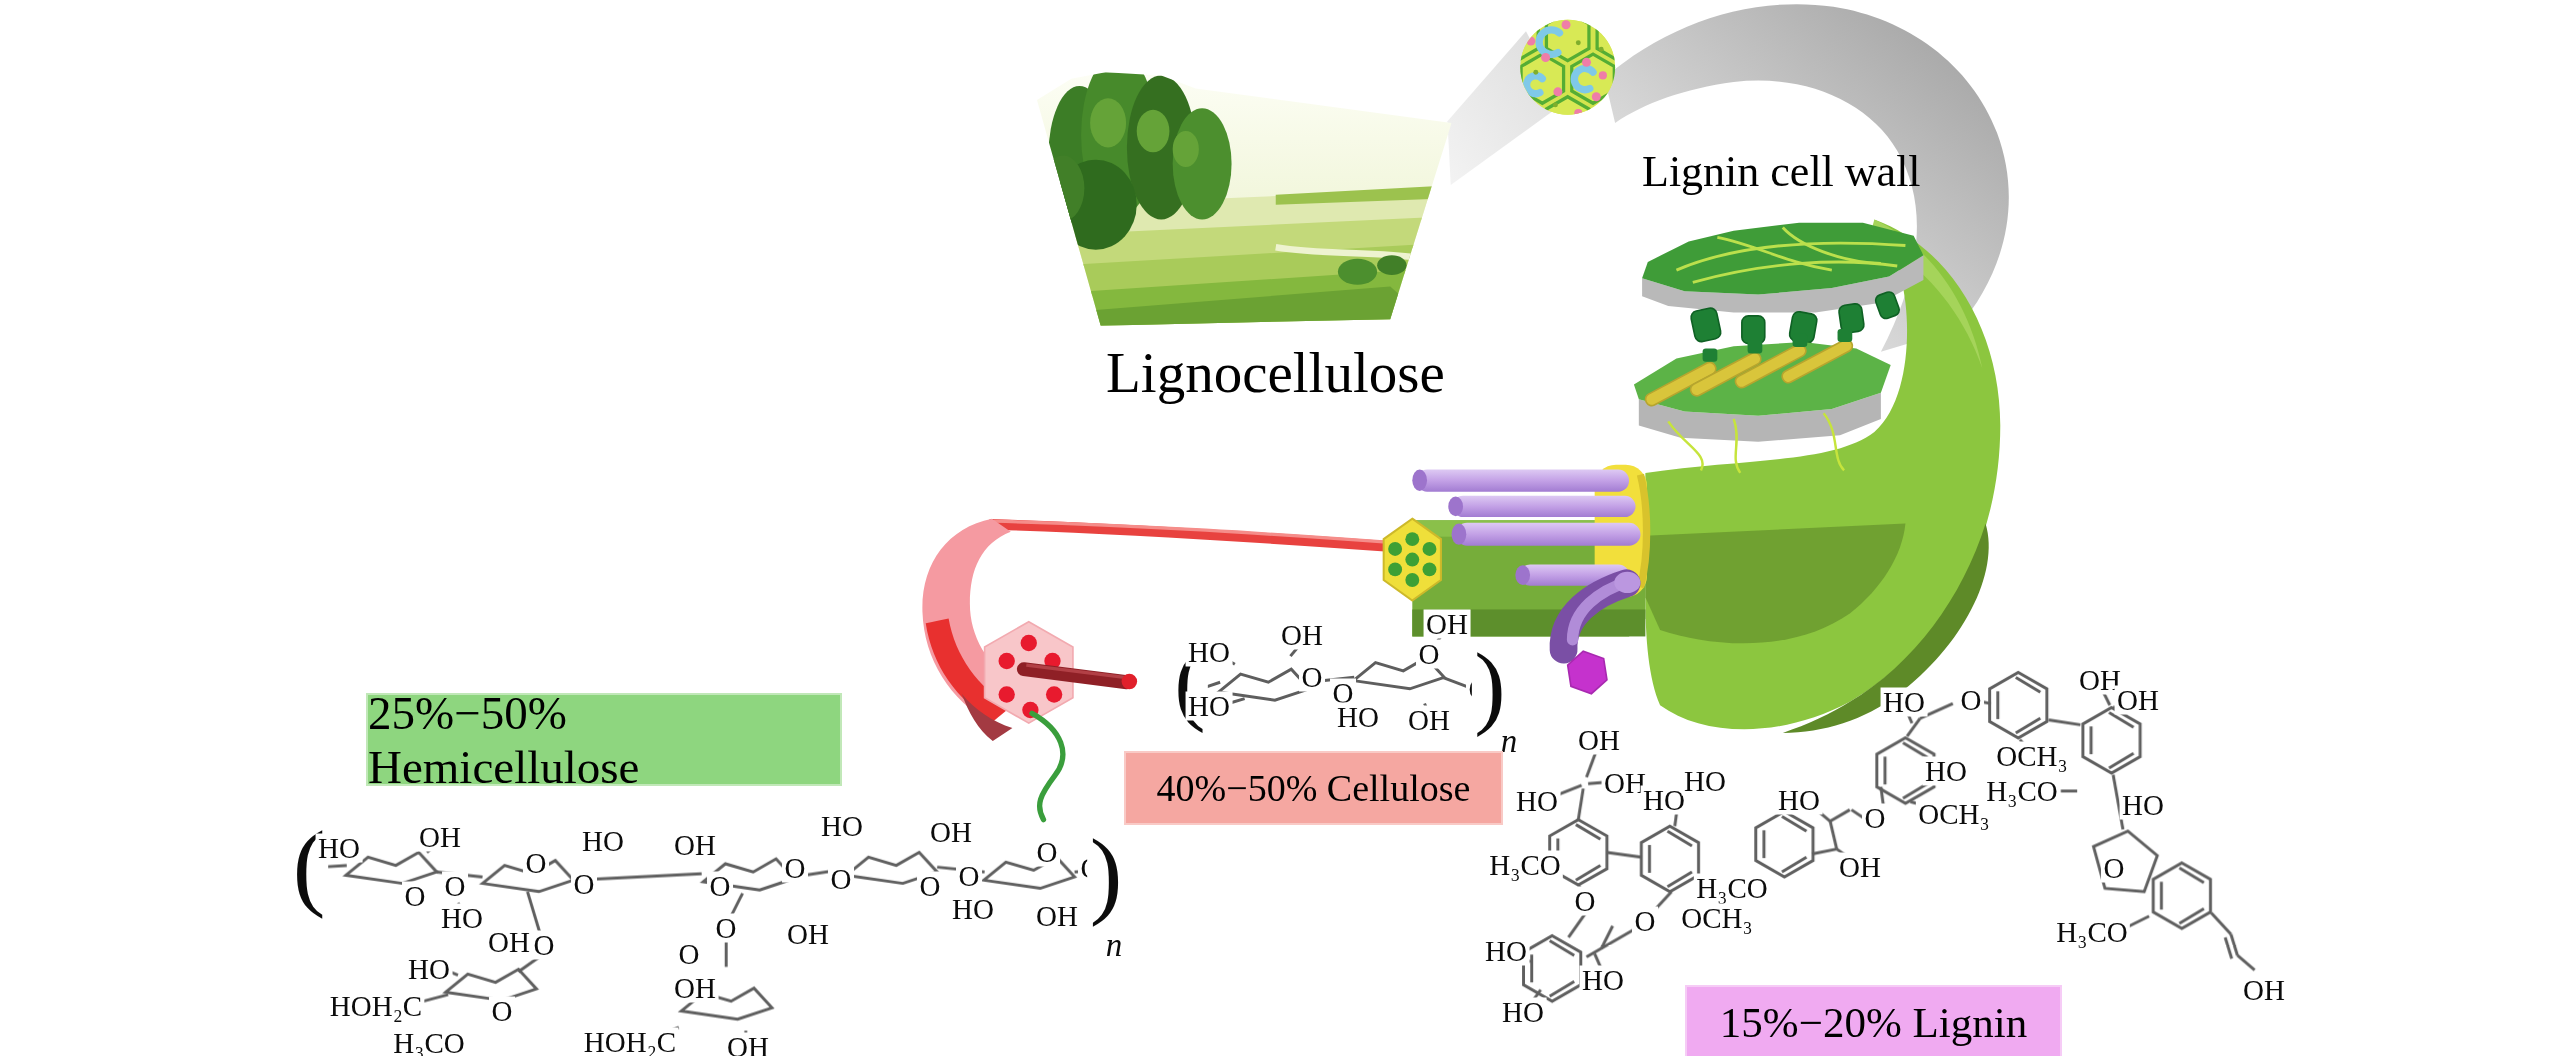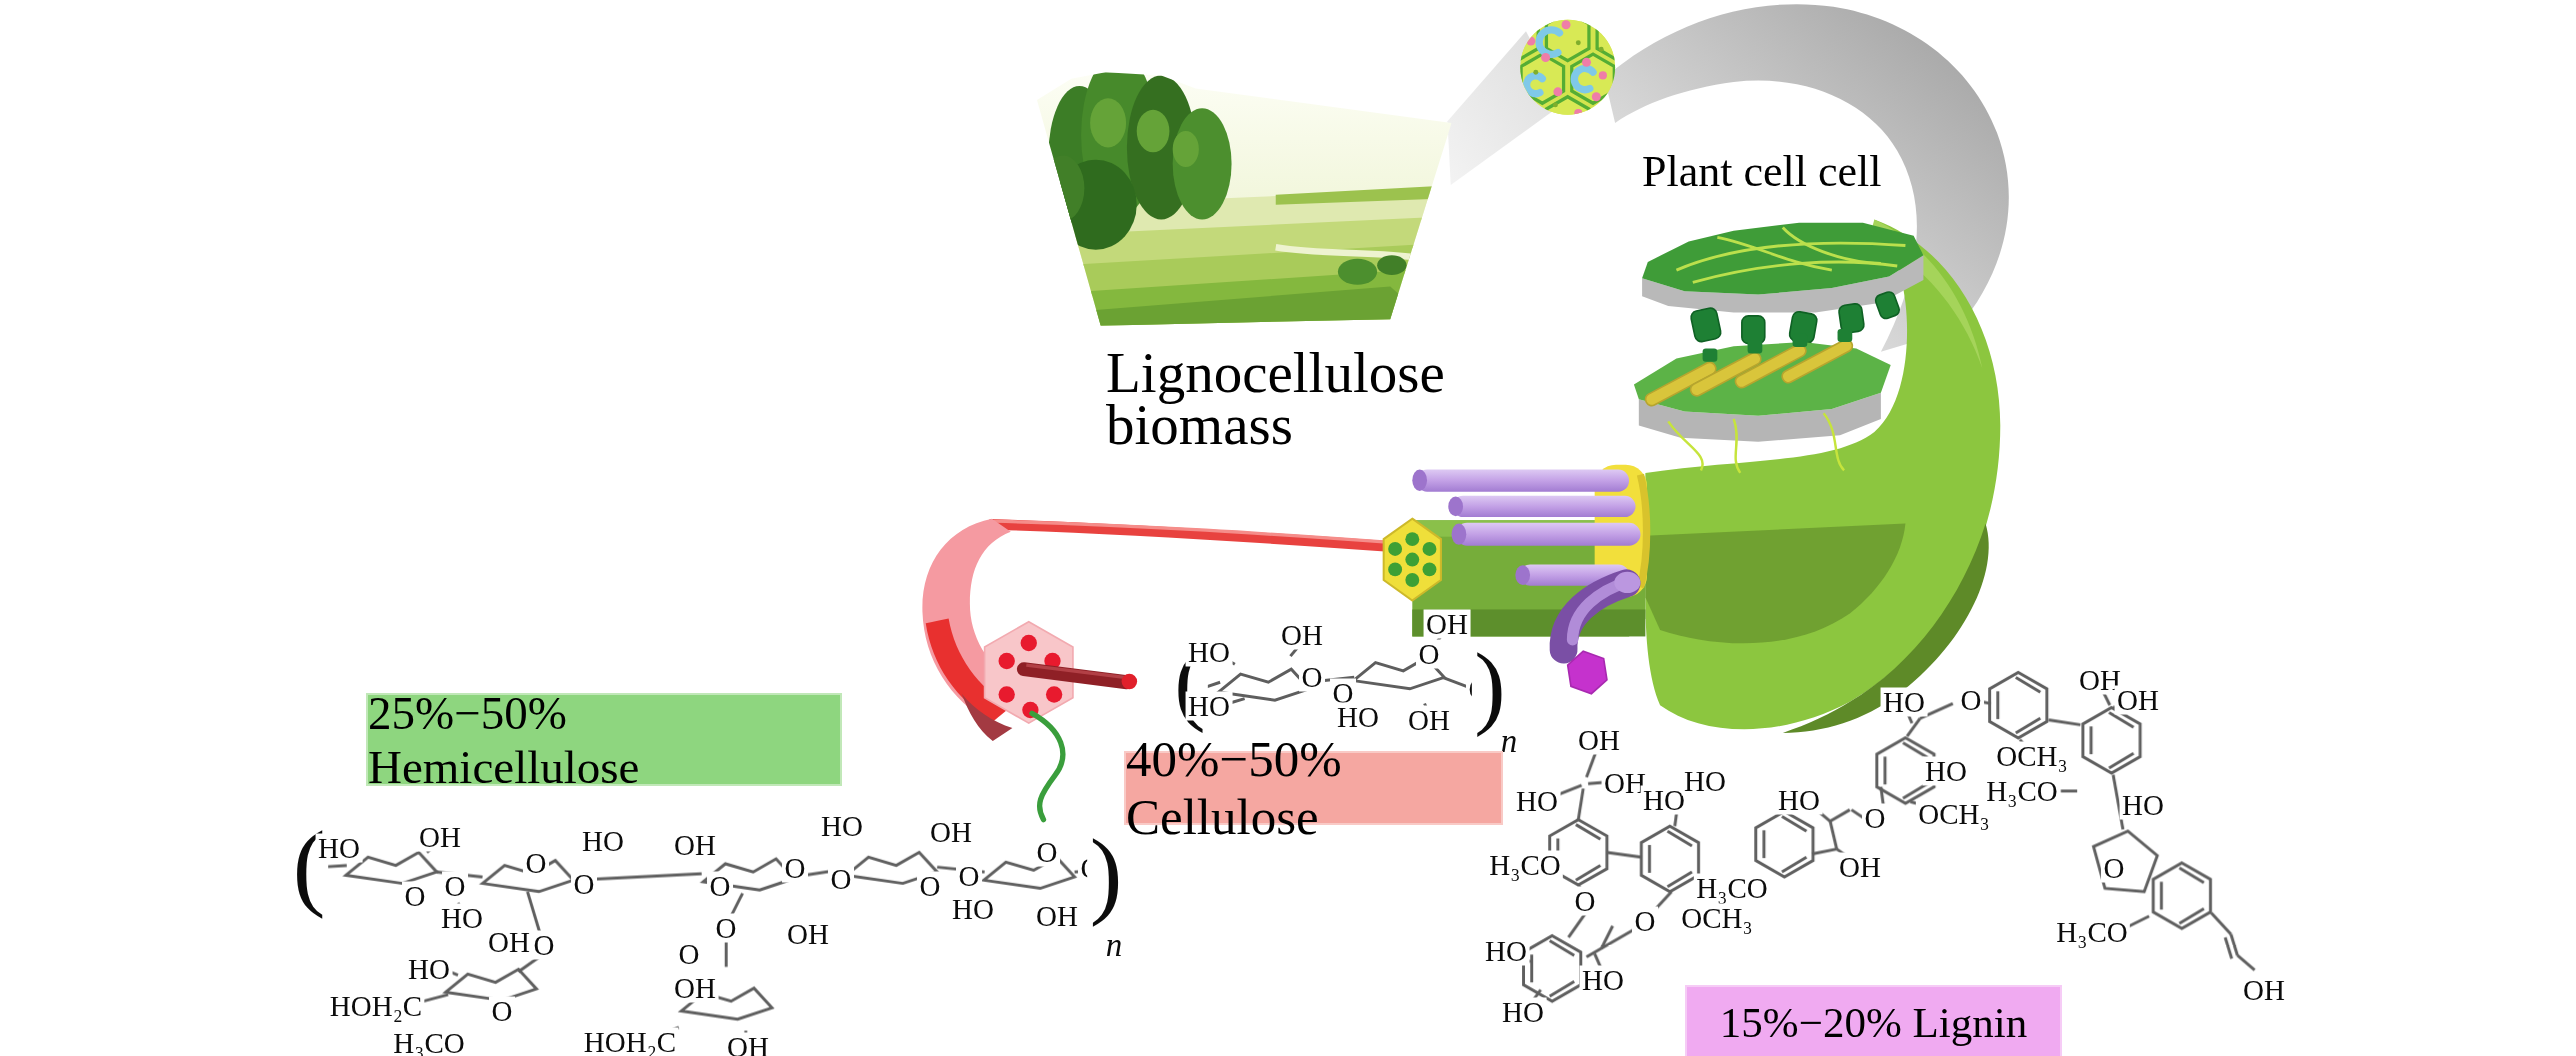--- a/index.html
+++ b/index.html
@@ -5,21 +5,21 @@
   html,body{margin:0;padding:0;background:#fff;}
   #canvas{position:relative;width:2576px;height:1057px;background:#ffffff;overflow:hidden;
           font-family:"Liberation Serif","DejaVu Serif",serif;color:#000;}
   #artwork{position:absolute;left:0;top:0;width:2576px;height:1057px;}
   .caption{position:absolute;font-family:"Liberation Serif","DejaVu Serif",serif;color:#000;}
   .biomass{left:1106px;top:347px;font-size:57px;line-height:52px;}
   .pcw{left:1642px;top:146px;font-size:44px;}
   .pctbox{position:absolute;display:flex;align-items:center;justify-content:center;
           font-family:"Liberation Serif","DejaVu Serif",serif;color:#000;}
   .box-hemi{left:366px;top:693px;width:476px;height:93px;font-size:47px;border:2.5px solid rgba(255,255,255,.45);box-sizing:border-box;}
-  .box-cell{left:1124px;top:751px;width:379px;height:74px;font-size:51px;border:2.5px solid rgba(255,255,255,.4);box-sizing:border-box;}
+  .box-cell{left:1124px;top:751px;width:379px;height:74px;font-size:38px;border:2.5px solid rgba(255,255,255,.4);box-sizing:border-box;}
   .box-lig{left:1685px;top:974px;width:377px;height:75px;font-size:43px;border:2.5px solid rgba(255,255,255,.4);box-sizing:border-box;}
   .atoms{position:absolute;left:0;top:0;width:2576px;height:1057px;pointer-events:none;}
   .atom{position:absolute;transform:translate(-50%,-50%);font-size:29px;line-height:1;
         font-family:"Liberation Serif","DejaVu Serif",serif;color:#0c0c0c;background:#fff;
         padding:0 2.5px;white-space:nowrap;}
 </style>
 </head>
 <body>
 
 <div id="canvas">
@@ -418,23 +418,22 @@
       <span class="atom" style="left: 2100px; top: 680px;">OH</span>
       <span class="atom" style="left: 2138px; top: 700px;">OH</span>
       <span class="atom" style="left: 2143px; top: 805px;">HO</span>
       <span class="atom" style="left: 2114px; top: 868px;">O</span>
       <span class="atom" style="left: 2092px; top: 932px;">H₃CO</span>
       <span class="atom" style="left: 2264px; top: 990px;">OH</span>
     </div>
 
 <div class="caption biomass">
   <div>Lignocellulose</div>
-  <div>biomass</div>
 </div>
-<div class="caption pcw">Plant cell cell</div>
+<div class="caption pcw">Lignin cell wall</div>
 
 <div class="pctbox box-hemi" style="background: rgb(142, 214, 127);">
   <span>25%−50% Hemicellulose</span>
 </div>
 <div class="pctbox box-cell" style="background: rgb(245, 167, 161);">
   <span>40%−50% Cellulose</span>
 </div>
 <div class="pctbox box-lig" style="background: rgb(240, 170, 241); margin-top: 11px;">
   <span>15%−20% Lignin</span>
 </div>

